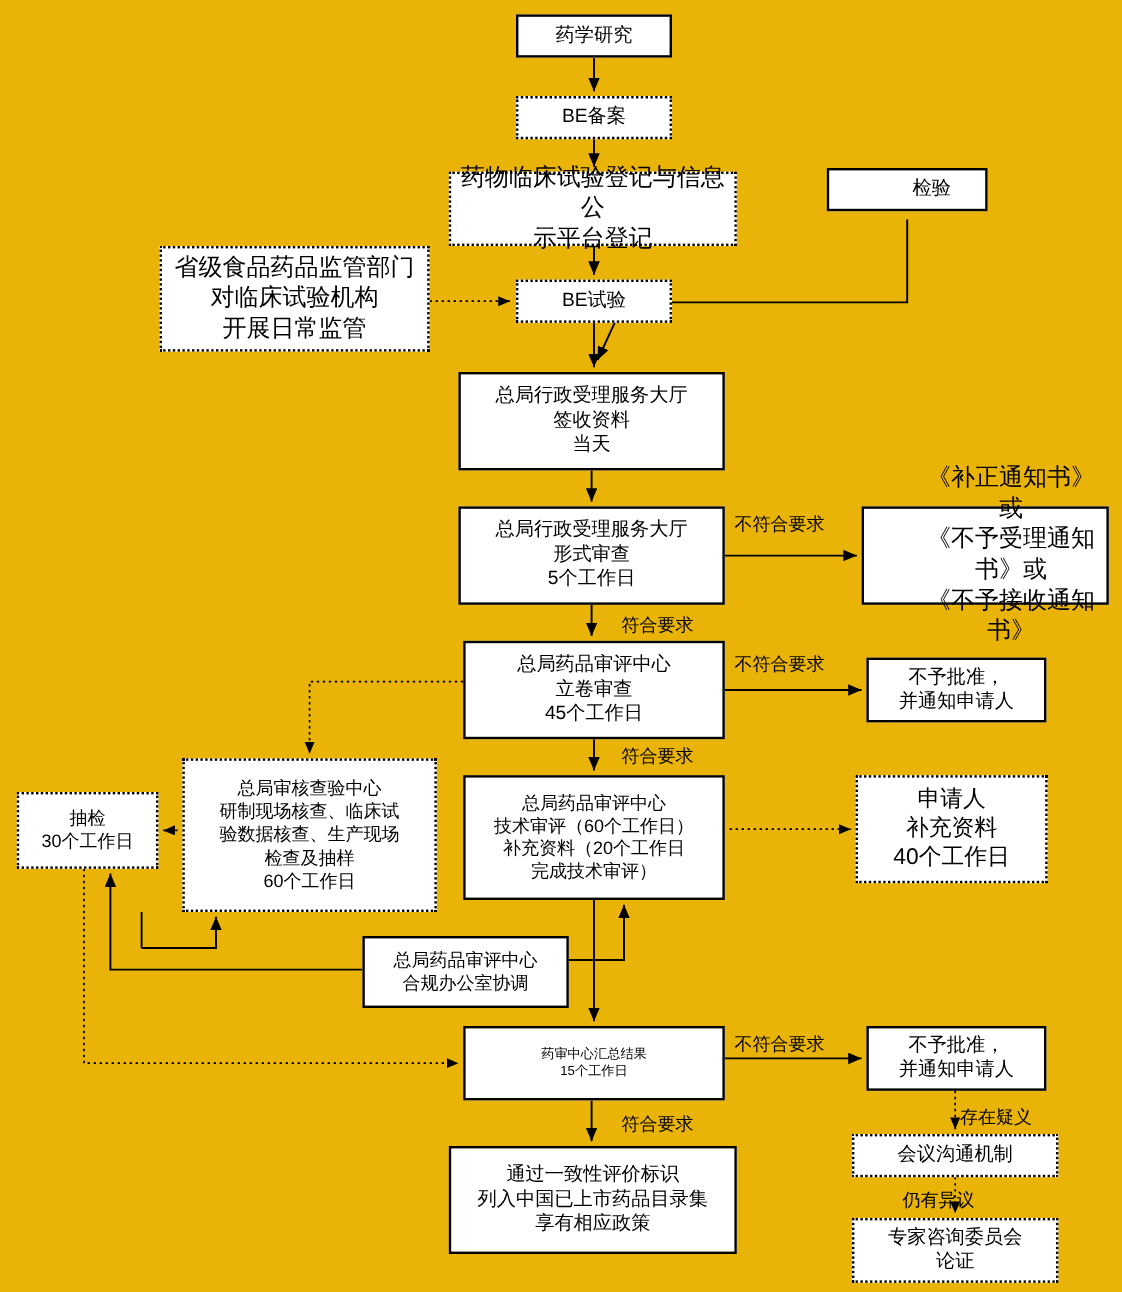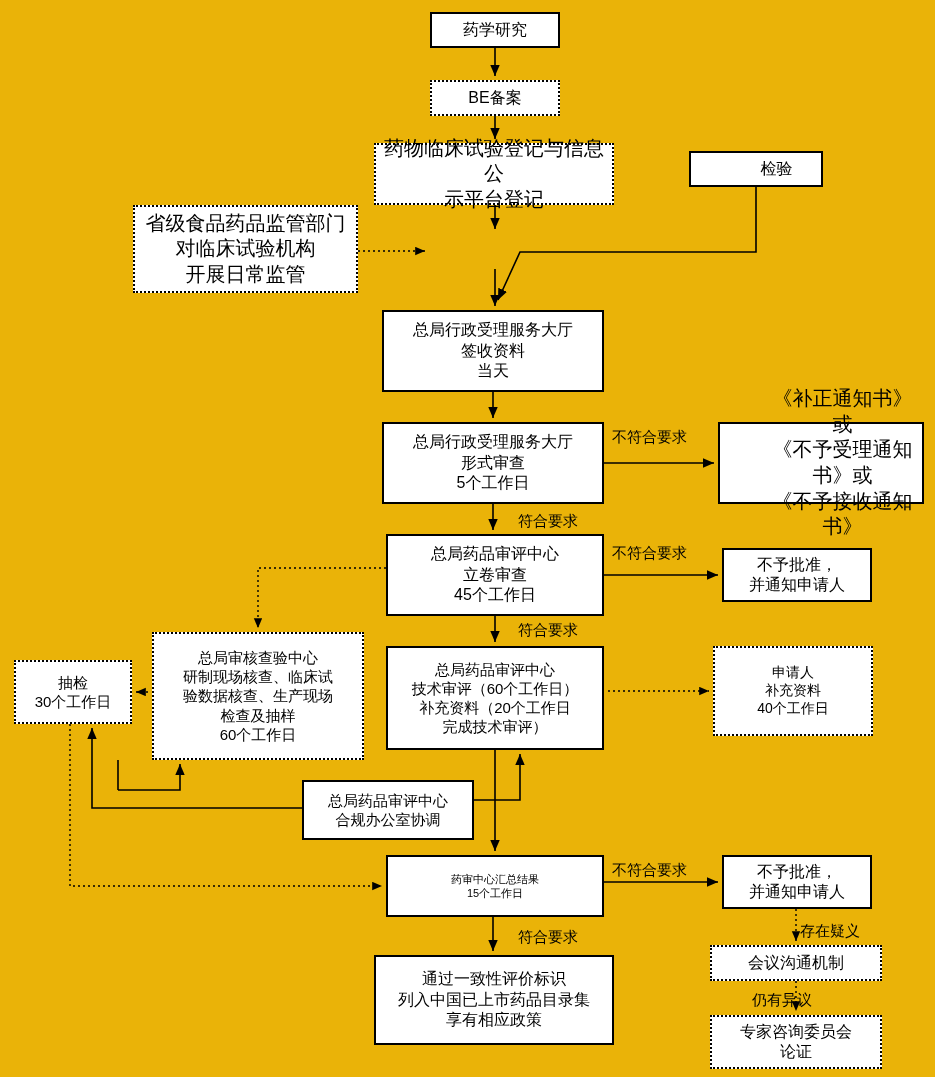--- a/index.html
+++ b/index.html
@@ -113,26 +113,27 @@
     <line x1="796" y1="981" x2="796" y2="1011" stroke="#000" stroke-width="1.4" stroke-dasharray="2,3" marker-end="url(#arrowsm)"></line>
   </svg>
 
   <div class="node solid" style="left:430px; top:12px; width:130px; height:36px; font-size:16px;">药学研究</div>
 
   <div class="node dotted" style="left:430px; top:80px; width:130px; height:36px; font-size:16px;">BE备案</div>
 
   <div class="node dotted" style="left:374px; top:143px; width:240px; height:62px; font-size:20px;">药物临床试验登记与信息公
 示平台登记</div>
 
-  <div class="node solid" style="left:689px; top:151px; width:134px; height:36px; font-size:16px;padding-left:41px;">检验</div>
+  <div class="node solid" style="left:689px; top:140px; width:134px; height:36px; font-size:16px;padding-left:41px;">检验</div>
 
   <div class="node dotted" style="left:133px; top:205px; width:225px; height:88px; font-size:20px;">省级食品药品监管部门
 对临床试验机构
 开展日常监管</div>
 
+  <div class="node dotted" style="left:430px; top:233px; width:130px; height:36px; font-size:16px;">BE试验</div>
 
   <div class="node solid" style="left:382px; top:310px; width:222px; height:82px; font-size:16px;">总局行政受理服务大厅
 签收资料
 当天</div>
 
   <div class="node solid" style="left:382px; top:422px; width:222px; height:82px; font-size:16px;">总局行政受理服务大厅
 形式审查
 5个工作日</div>
 
   <div class="node solid" style="left:718px; top:422px; width:206px; height:82px; font-size:20px;padding-left:43px;">《补正通知书》或
@@ -153,21 +154,21 @@
 60个工作日</div>
 
   <div class="node dotted" style="left:14px; top:660px; width:118px; height:64px; font-size:15px;">抽检
 30个工作日</div>
 
   <div class="node solid" style="left:386px; top:646px; width:218px; height:104px; font-size:15px;">总局药品审评中心
 技术审评（60个工作日）
 补充资料（20个工作日
 完成技术审评）</div>
 
-  <div class="node dotted" style="left:713px; top:646px; width:160px; height:90px; font-size:14px;">申请人
+  <div class="node dotted" style="left:713px; top:646px; width:160px; height:90px; font-size:19px;">申请人
 补充资料
 40个工作日</div>
 
   <div class="node solid" style="left:302px; top:780px; width:172px; height:60px; font-size:15px;">总局药品审评中心
 合规办公室协调</div>
 
   <div class="node solid" style="left:386px; top:855px; width:218px; height:62px; font-size:11px;">药审中心汇总结果
 15个工作日</div>
 
   <div class="node solid" style="left:722px; top:855px; width:150px; height:54px; font-size:16px;">不予批准，

